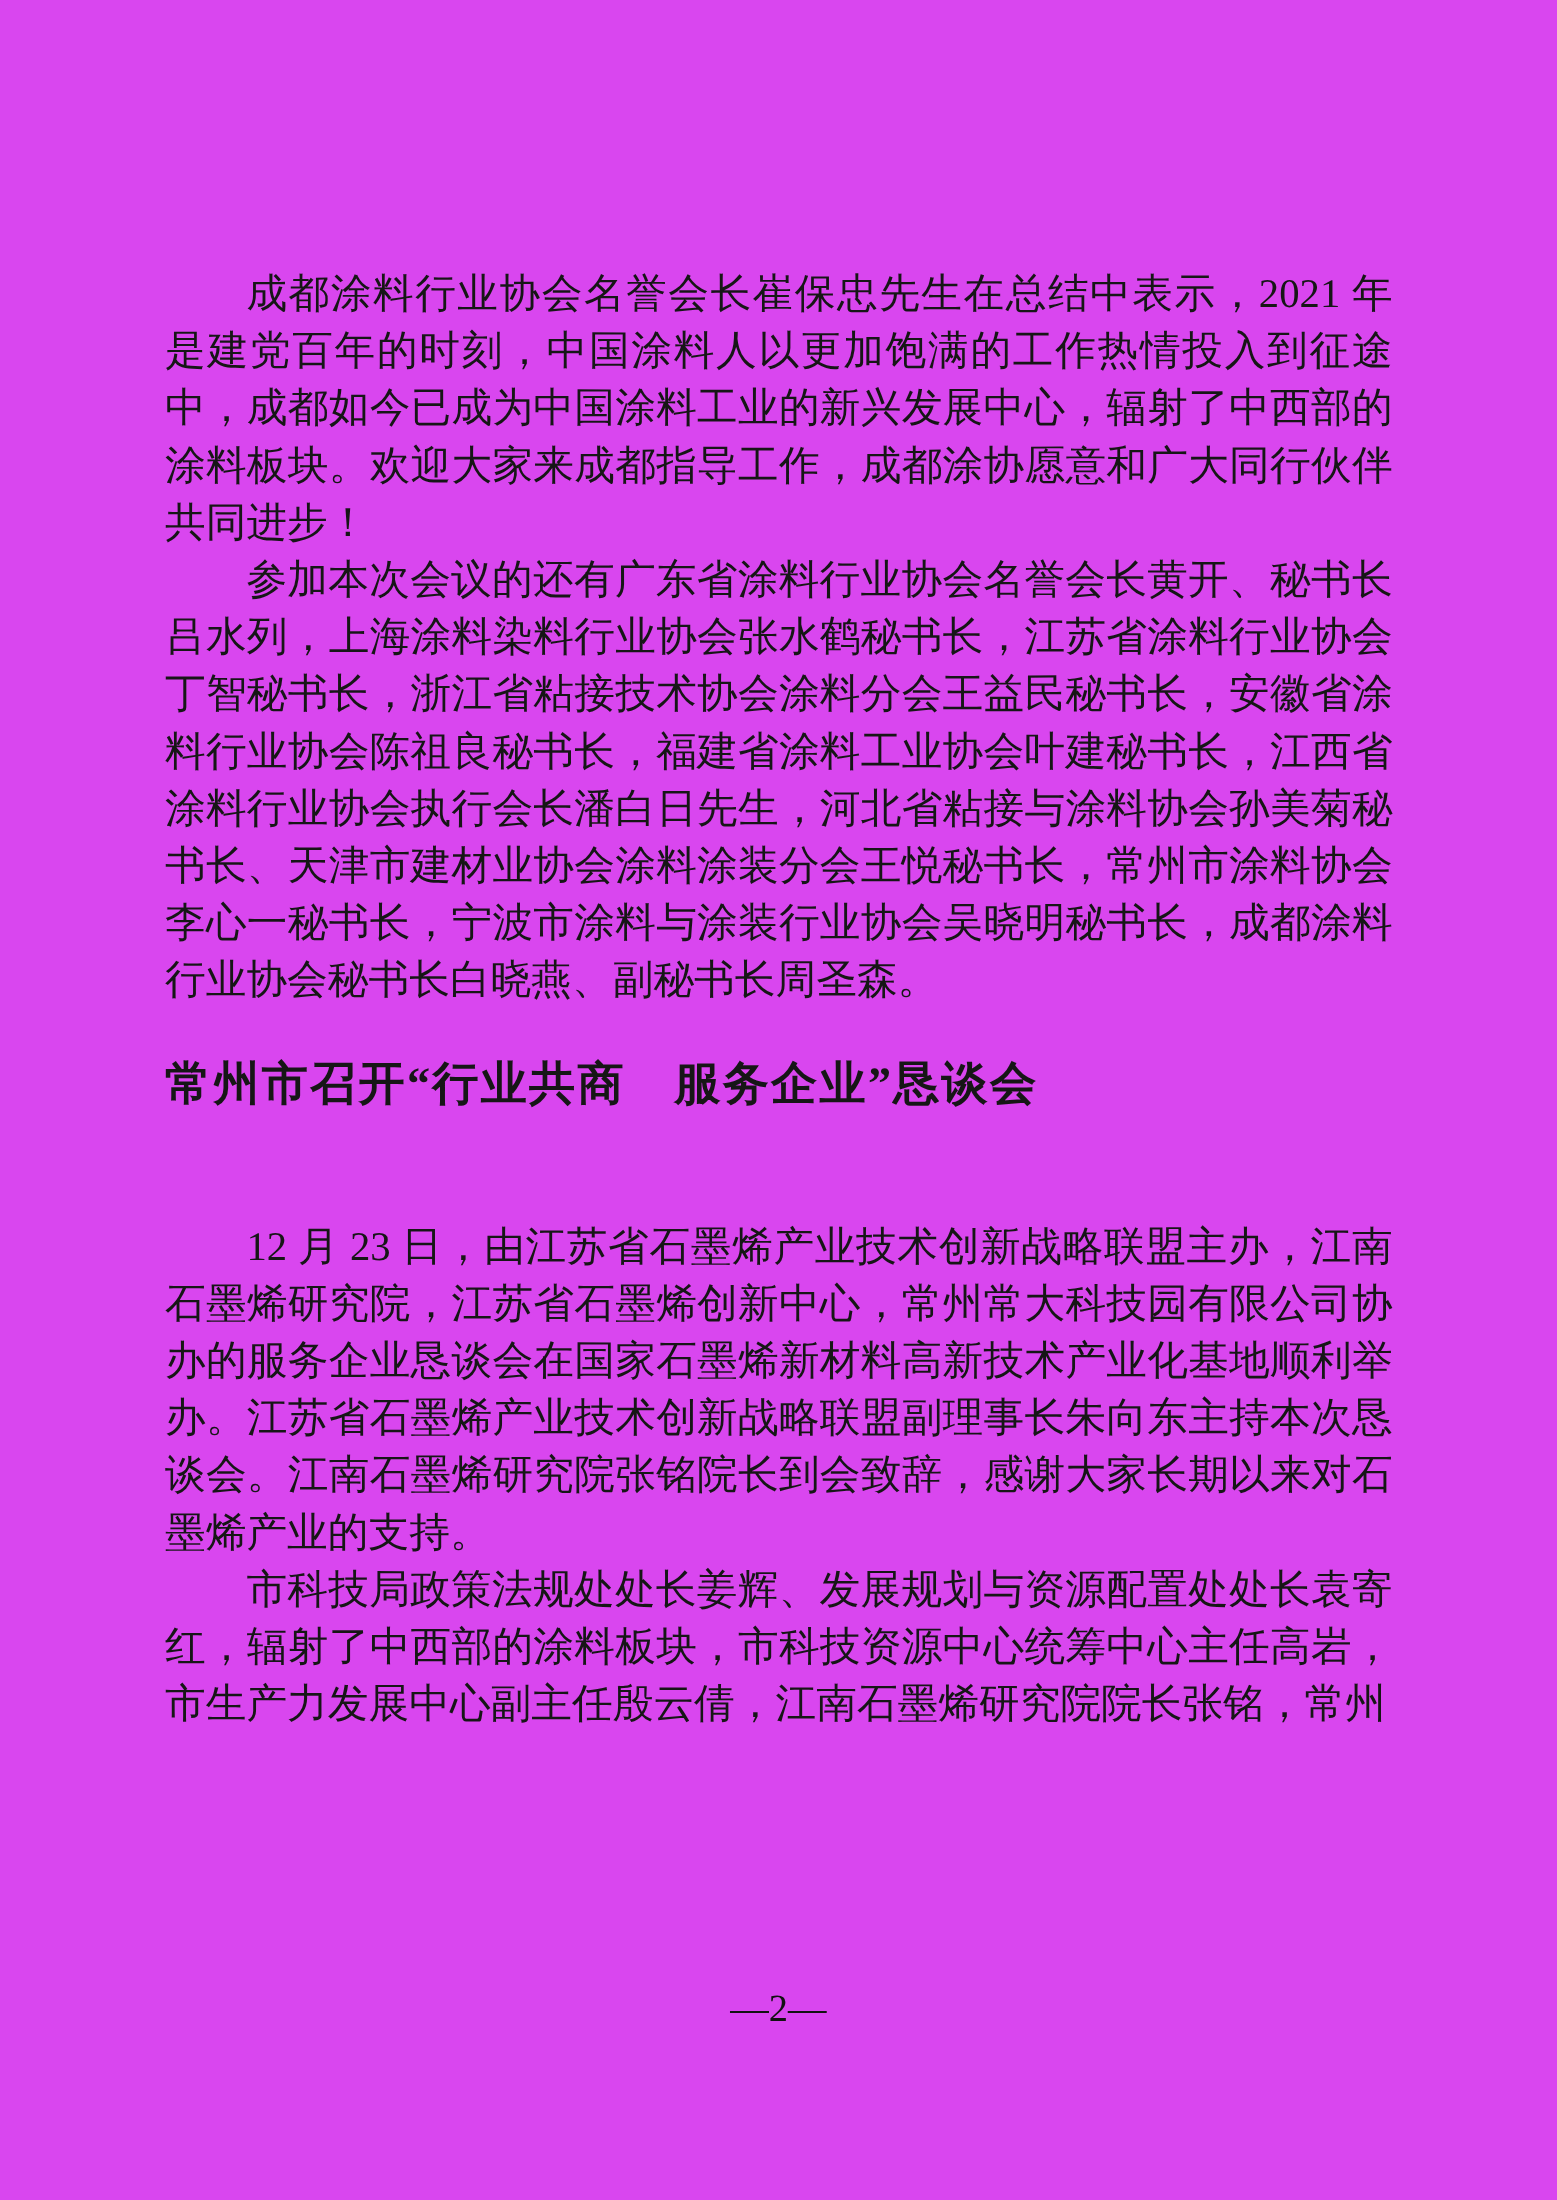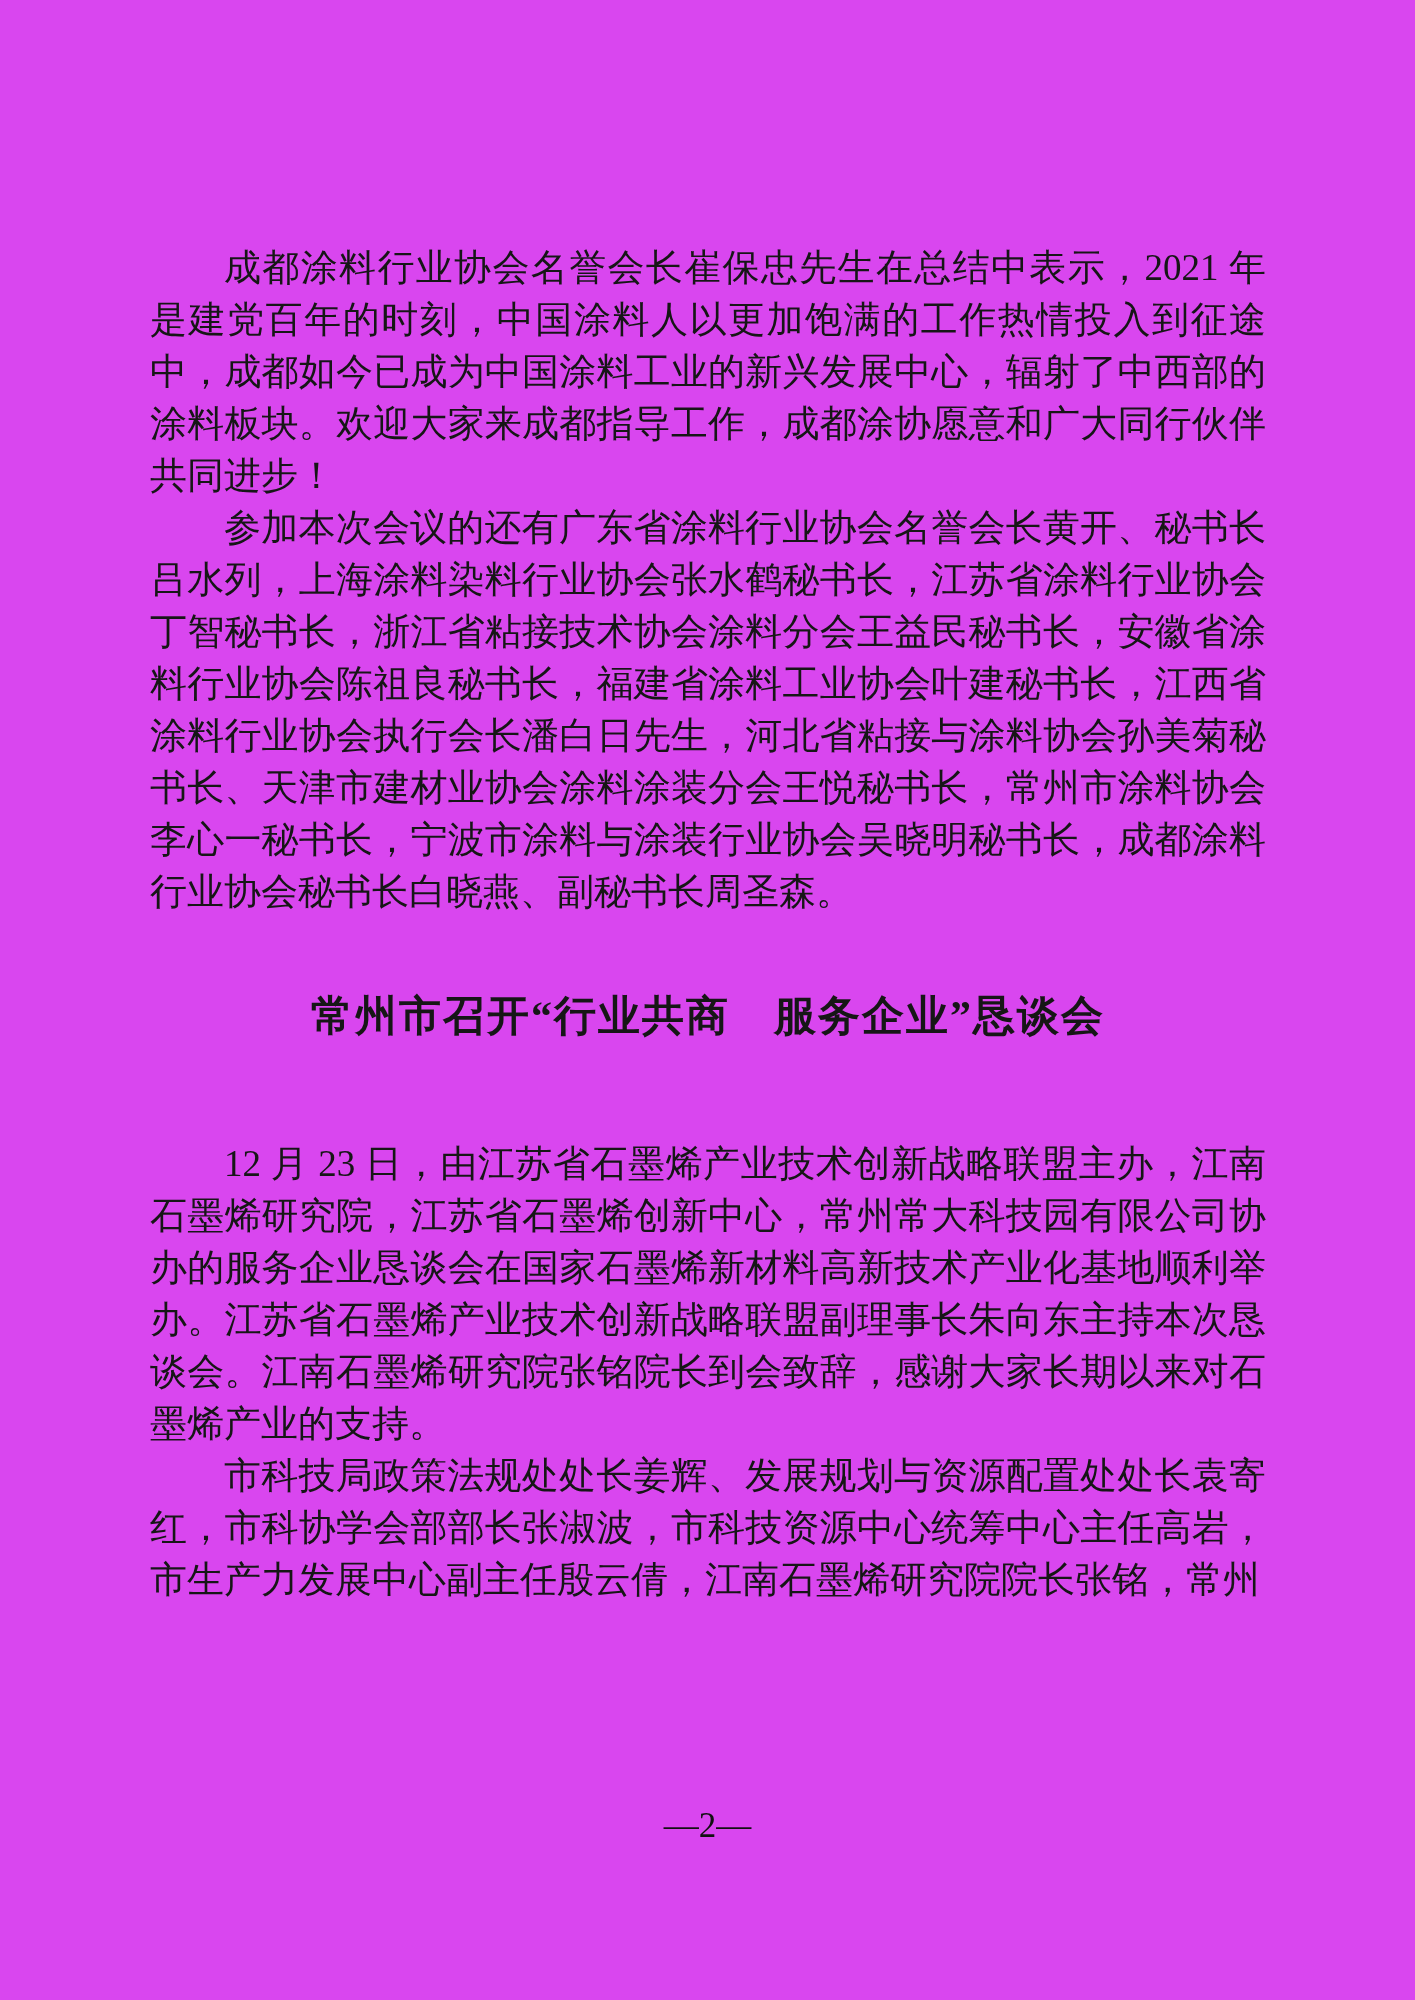--- a/index.html
+++ b/index.html
@@ -36,25 +36,24 @@
     position: relative;
   }
   .source {
     position: absolute;
     right: 0;
     bottom: 0;
     text-indent: 0;
     white-space: nowrap;
   }
   .title {
-    margin: 70px 0 94px 0;
+    margin: 40px 0 94px 0;
     font-size: 42px;
     line-height: 56px;
     font-weight: bold;
-    text-align: center;
     letter-spacing: 2px;
   }
   .page-number {
     position: absolute;
     top: 1806px;
     left: 0;
     width: 1415px;
     text-align: center;
     font-size: 35px;
     line-height: 40px;
@@ -69,18 +68,18 @@
 
     <p class="para">成都涂料行业协会名誉会长崔保忠先生在总结中表示，2021 年是建党百年的时刻，中国涂料人以更加饱满的工作热情投入到征途中，成都如今已成为中国涂料工业的新兴发展中心，辐射了中西部的涂料板块。欢迎大家来成都指导工作，成都涂协愿意和广大同行伙伴共同进步！</p>
 
     <p class="para">参加本次会议的还有广东省涂料行业协会名誉会长黄开、秘书长吕水列，上海涂料染料行业协会张水鹤秘书长，江苏省涂料行业协会丁智秘书长，浙江省粘接技术协会涂料分会王益民秘书长，安徽省涂料行业协会陈祖良秘书长，福建省涂料工业协会叶建秘书长，江西省涂料行业协会执行会长潘白日先生，河北省粘接与涂料协会孙美菊秘书长、天津市建材业协会涂料涂装分会王悦秘书长，常州市涂料协会李心一秘书长，宁波市涂料与涂装行业协会吴晓明秘书长，成都涂料行业协会秘书长白晓燕、副秘书长周圣森。</p>
 
 
     <h1 class="title">常州市召开“行业共商　服务企业”恳谈会</h1>
 
     <p class="para">12 月 23 日，由江苏省石墨烯产业技术创新战略联盟主办，江南石墨烯研究院，江苏省石墨烯创新中心，常州常大科技园有限公司协办的服务企业恳谈会在国家石墨烯新材料高新技术产业化基地顺利举办。江苏省石墨烯产业技术创新战略联盟副理事长朱向东主持本次恳谈会。江南石墨烯研究院张铭院长到会致辞，感谢大家长期以来对石墨烯产业的支持。</p>
 
-    <p class="para">市科技局政策法规处处长姜辉、发展规划与资源配置处处长袁寄红，市科协学会部部长张淑波，市科技资源中心统筹中心主任高岩，市生产力发展中心副主任殷云倩，江南石墨烯研究院院长张铭，常州</p>
+    <p class="para">市科技局政策法规处处长姜辉、发展规划与资源配置处处长袁寄红，辐射了中西部的涂料板块，市科技资源中心统筹中心主任高岩，市生产力发展中心副主任殷云倩，江南石墨烯研究院院长张铭，常州</p>
 
   </div>
 
   <div class="page-number">—2—</div>
 </div>
 
 </body></html>

